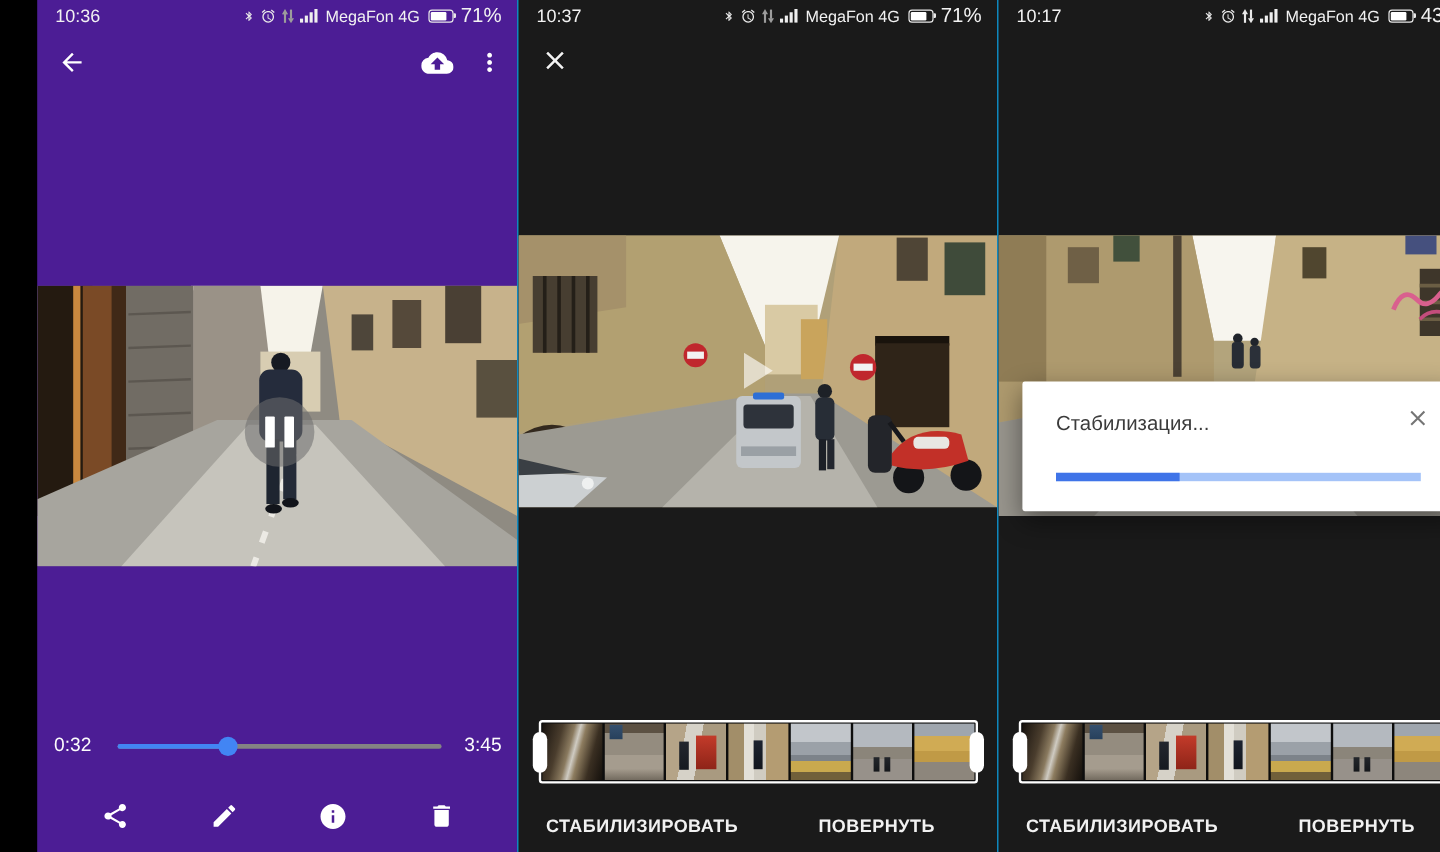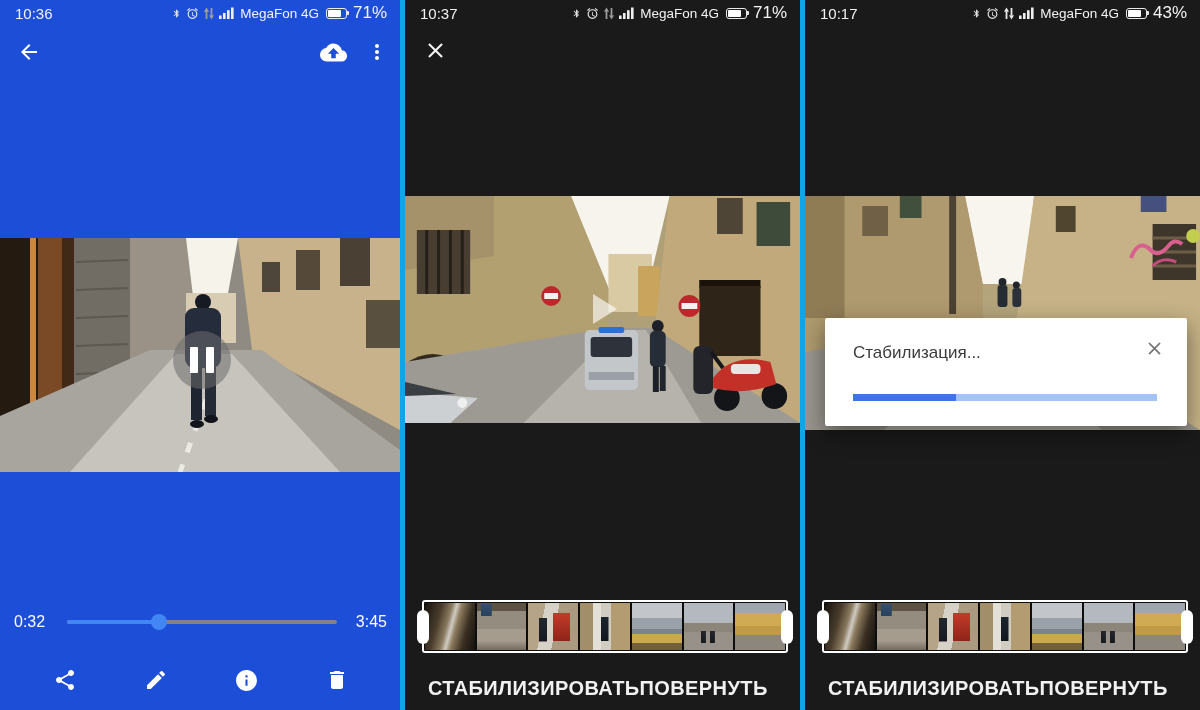--- a/index.html
+++ b/index.html
@@ -3,22 +3,22 @@
 <meta charset="utf-8">
 <style>
   html,body{margin:0;padding:0;background:#000;}
   *{box-sizing:border-box;}
   .screen{
     width:1200px;height:710px;display:flex;overflow:hidden;position:relative;
     font-family:"Liberation Sans", sans-serif;
     -webkit-font-smoothing:antialiased;
   }
   .panel{position:relative;width:400px;height:710px;overflow:hidden;flex:0 0 400px;}
-  .p1{background:#1d4ed8;}
-  .p2,.p3{background:#1a1a1a;border-left:5px solid #0ea5e9;}
+  .p1{background:#4c1d95;margin-left:31px;}
+  .p2,.p3{background:#1a1a1a;border-left:1px solid #0ea5e9;}
 
   
   .statusbar{
     position:absolute;top:0;left:0;right:0;height:26px;
     display:flex;align-items:center;justify-content:space-between;
     padding:0 13px 0 15px;color:#fff;
   }
   .status-time{font-size:15px;color:#f2f2f2;}
   .status-right{display:flex;align-items:center;gap:4px;}
   .sicon{display:block;}
@@ -100,21 +100,21 @@
   .t7{background:linear-gradient(to bottom,#9fa6ae 0 22%,#d0ab54 22% 48%,#c09a46 48% 68%,#8d867c 68% 100%);}
 
   
   .actions{
     position:absolute;left:0;right:0;top:666px;height:44px;
     display:flex;align-items:center;justify-content:space-between;
     padding:0 52px 0 23px;
   }
   .action-btn{
     background:none;border:none;cursor:pointer;padding:0;
-    color:#f1f1f1;font-size:20px;font-weight:700;letter-spacing:.4px;
+    color:#f1f1f1;font-size:15px;font-weight:700;letter-spacing:.4px;
     font-family:"Liberation Sans", sans-serif;
   }
 
   
   .dialog{
     position:absolute;left:20px;width:362px;top:318px;height:108px;
     background:#fff;border-radius:2px;box-shadow:0 8px 22px rgba(0,0,0,.45);
   }
   .dialog-title{position:absolute;left:28px;top:25px;font-size:17px;color:#3b3b3b;}
   .dialog-close{position:absolute;right:22px;top:20px;background:none;border:none;padding:0;cursor:pointer;line-height:0;}

